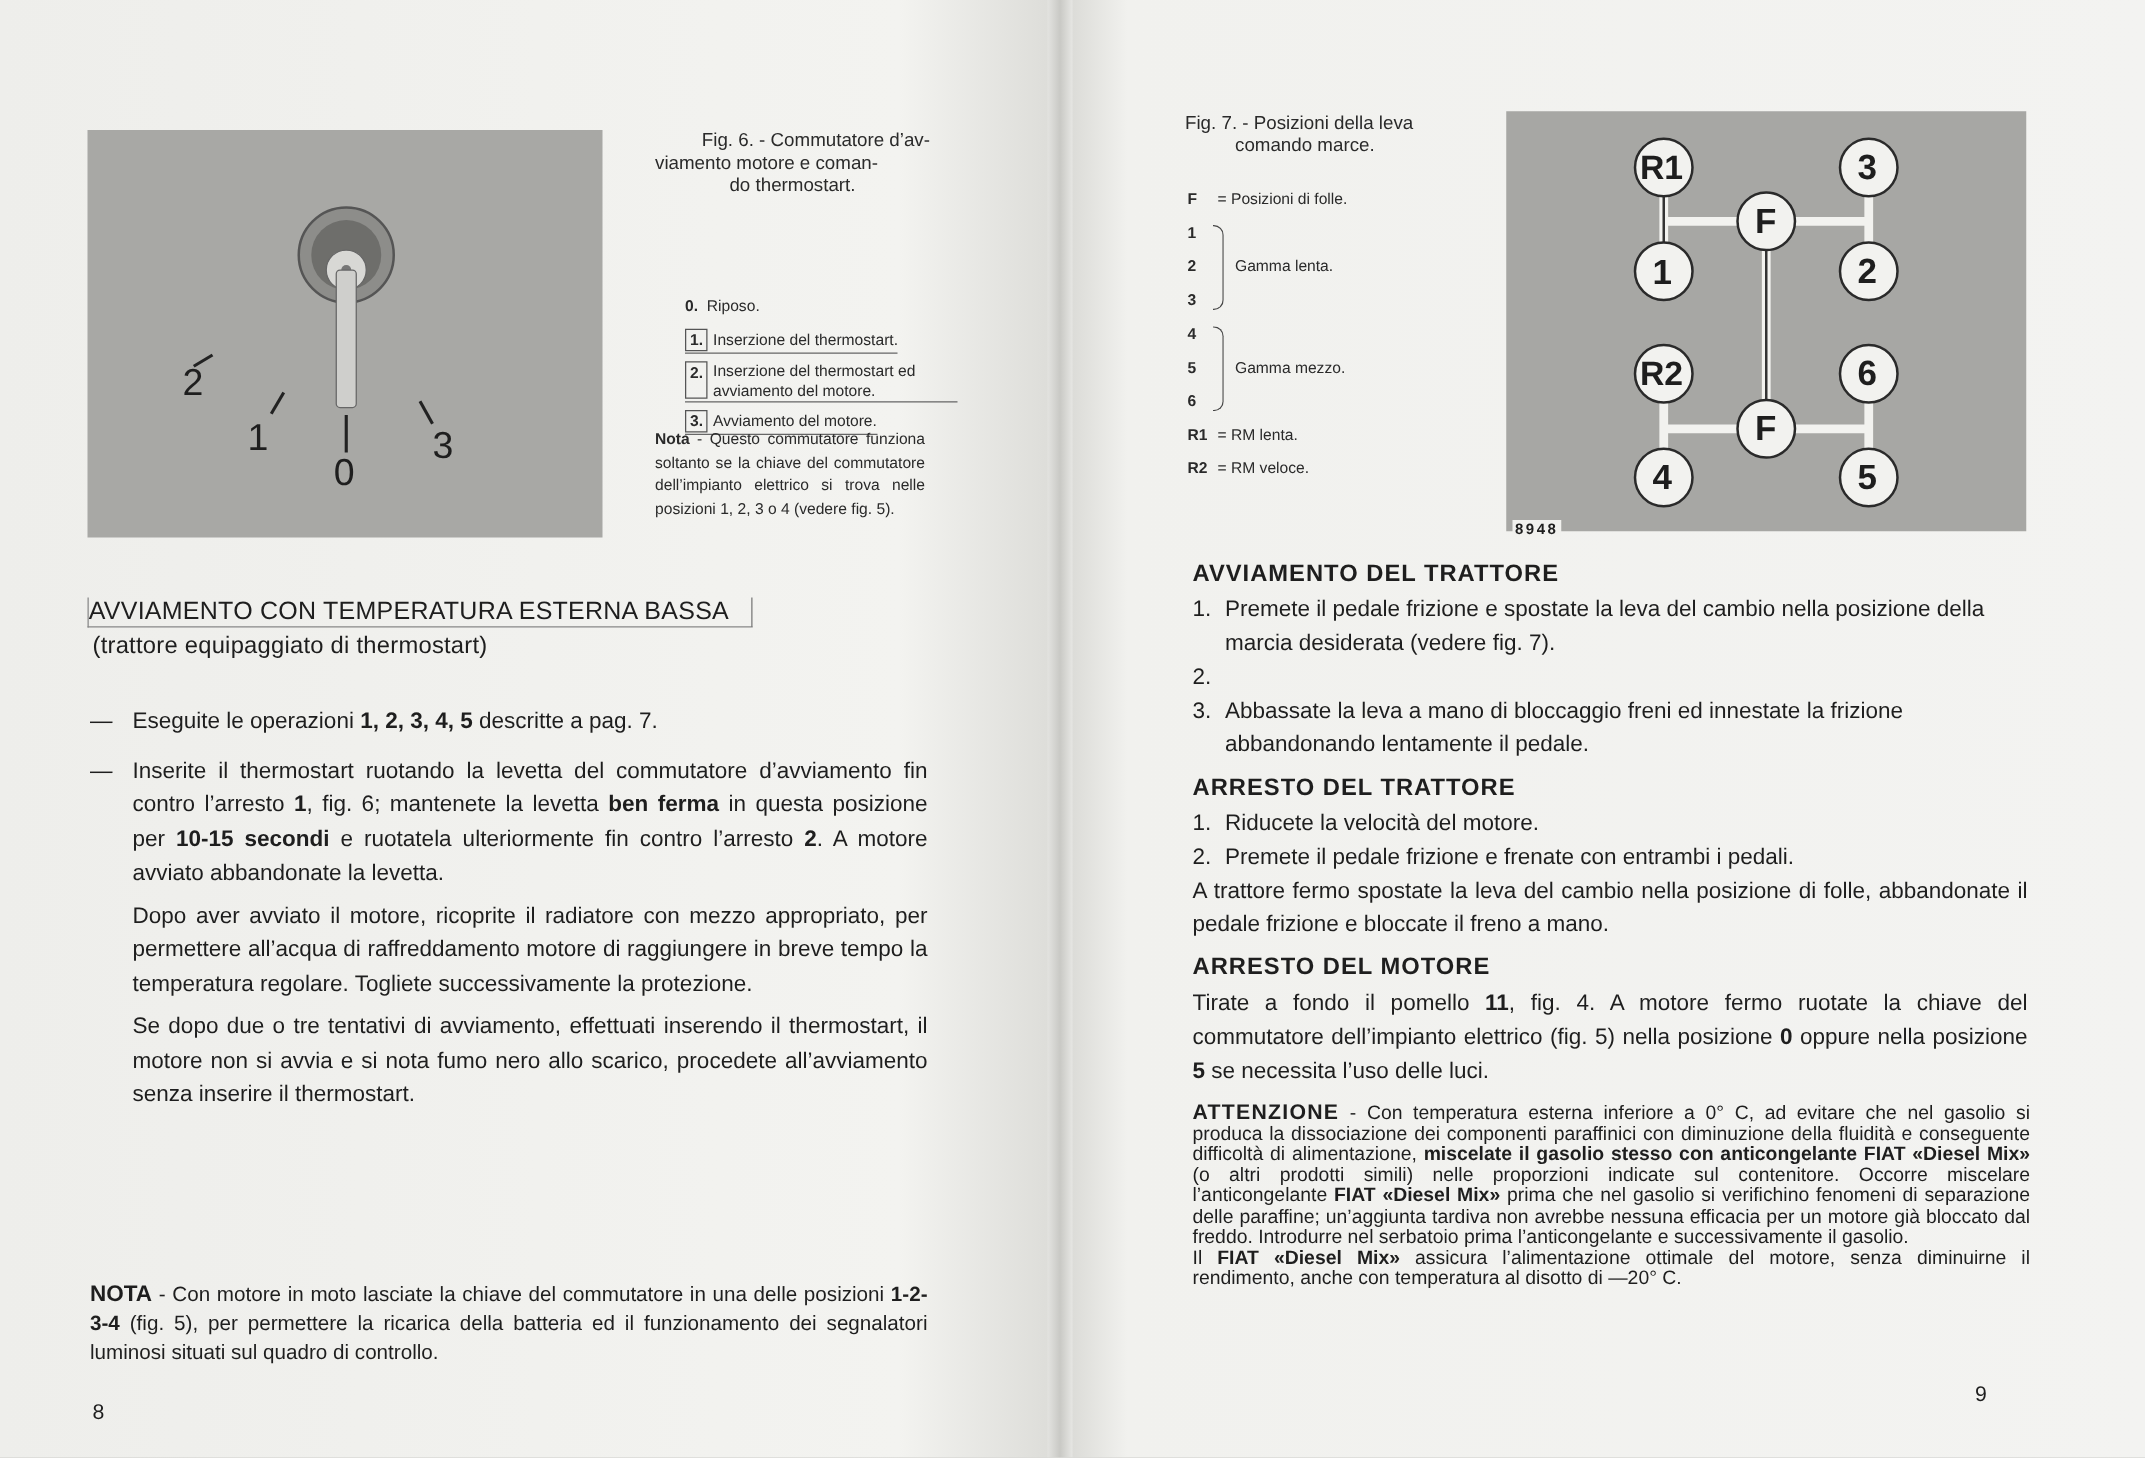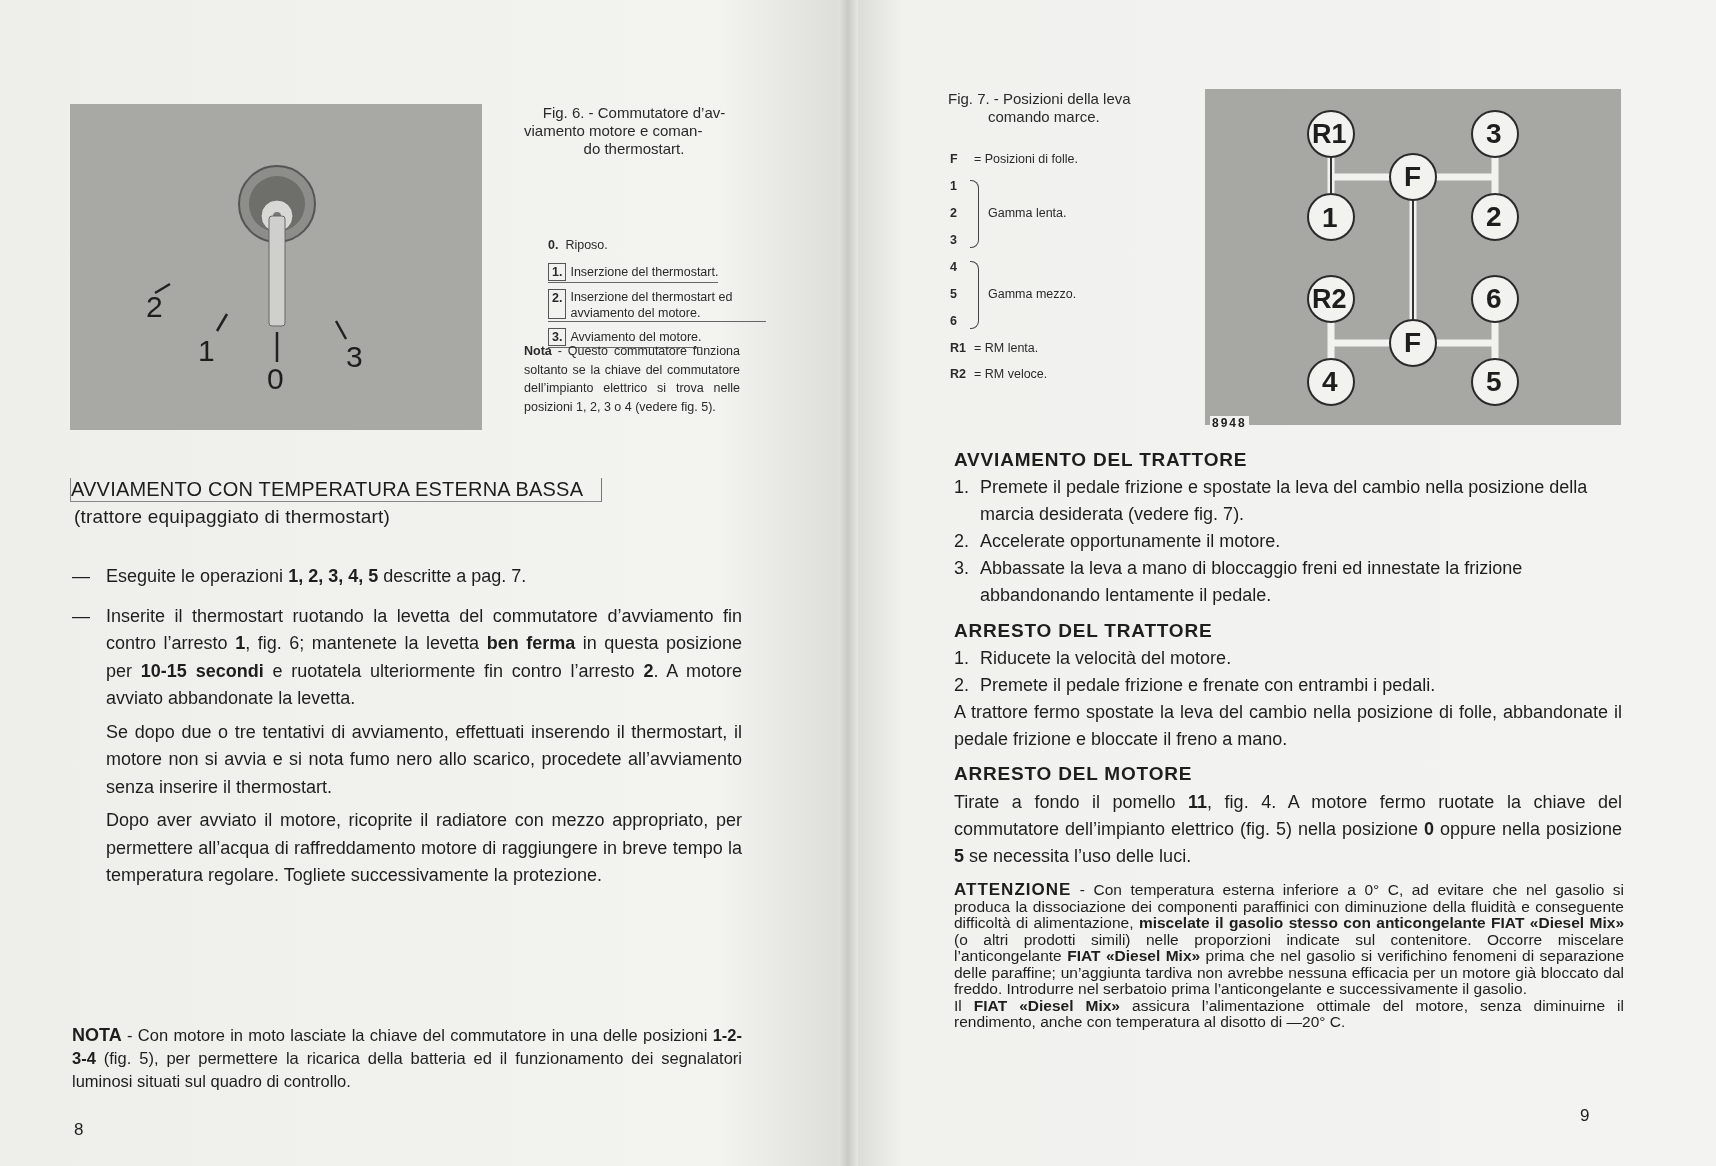--- a/index.html
+++ b/index.html
@@ -57,21 +57,21 @@
     <line x1="85" y1="189" x2="100" y2="180" stroke="#222" stroke-width="2.5"></line>
     <line x1="266" y1="217" x2="276" y2="235" stroke="#222" stroke-width="2.5"></line>
   </svg>
   <span style="position:absolute;left:76px;top:186px;font-size:30px;font-family:'Liberation Sans Narrow','Liberation Sans',sans-serif;">2</span>
   <span style="position:absolute;left:128px;top:230px;font-size:30px;">1</span>
   <span style="position:absolute;left:197px;top:258px;font-size:30px;">0</span>
   <span style="position:absolute;left:276px;top:236px;font-size:30px;">3</span>
 </div>
 
 <div class="figcap" style="left:524px;top:104px;width:220px;text-align:center;">
-  <div style="text-align:center">Fig. 6. - Commutatore d’av-</div>
+  <div style="text-align:right">Fig. 6. - Commutatore d’av-</div>
   <div style="text-align:left">viamento motore e coman-</div>
   <div>do thermostart.</div>
 </div>
 
 <div class="small" style="left:548px;top:189px;width:218px;margin-top:48px;">
   <div style="margin-bottom:10px"><b>0.</b>&nbsp; <span>Riposo.</span></div>
   <div style="margin-bottom:6px" class="underline"><span class="boxnum">1.</span><span>Inserzione del thermostart.</span></div>
   <div style="margin-bottom:6px;display:flex;border-bottom:1.5px solid #666;">
       <span class="boxnum" style="height:28px">2.</span>
       <span>Inserzione del thermostart ed avviamento del motore.</span>
@@ -88,22 +88,22 @@
 
 <div class="body" style="left:72px;top:557px;width:670px;">
   <p class="dash" style="margin-top:6px">
       <span class="d">—</span>
       <span><span>Eseguite le operazioni </span><b>1, 2, 3, 4, 5</b><span> descritte a pag. 7.</span></span>
     </p>
   <p class="dash" style="margin-top:12px">
       <span class="d">—</span>
       <span><span>Inserite il thermostart ruotando la levetta del commutatore d’avviamento fin contro l’arresto </span><b>1</b><span>, fig. 6; mantenete la levetta </span><b>ben ferma</b><span> in questa posizione per </span><b>10-15 secondi</b><span> e ruotatela ulteriormente fin contro l’arresto </span><b>2</b><span>. A motore avviato abbandonate la levetta.</span></span>
     </p>
+  <p class="ind" style="margin-top:6px">Dopo aver avviato il motore, ricoprite il radiatore con mezzo appropriato, per permettere all’acqua di raffreddamento motore di raggiungere in breve tempo la temperatura regolare. Togliete successivamente la protezione.</p>
   <p class="ind" style="margin-top:6px">Se dopo due o tre tentativi di avviamento, effettuati inserendo il thermostart, il motore non si avvia e si nota fumo nero allo scarico, procedete all’avviamento senza inserire il thermostart.</p>
-  <p class="ind" style="margin-top:6px">Dopo aver avviato il motore, ricoprite il radiatore con mezzo appropriato, per permettere all’acqua di raffreddamento motore di raggiungere in breve tempo la temperatura regolare. Togliete successivamente la protezione.</p>
 </div>
 
 <div class="body" style="left:72px;top:1024px;width:670px;font-size:16.5px;line-height:23px;">
   <b style="font-size:18px">NOTA</b><span> - Con motore in moto lasciate la chiave del commutatore in una delle posizioni </span><b>1-2-3-4</b><span> (fig. 5), per permettere la ricarica della batteria ed il funzionamento dei segnalatori luminosi situati sul quadro di controllo.</span>
 </div>
 
 <div class="pnum" style="left:74px;top:1120px;">8</div>
 
 <div class="figcap" style="left:948px;top:90px;">
   <div>Fig. 7. - Posizioni della leva</div>
@@ -164,21 +164,20 @@
 <div class="code">8948</div>
 
 <div class="rhead" style="top:449px">AVVIAMENTO DEL TRATTORE</div>
 <div class="rlist" style="top:474px">
   <div class="li">
       <span class="n">1.</span>
       <span>Premete il pedale frizione e spostate la leva del cambio nella posizione della marcia desiderata (vedere fig. 7).</span>
     </div>
   <div class="li">
       <span class="n">2.</span>
-      <span>Accelerate opportunamente il motore.</span>
     </div>
   <div class="li">
       <span class="n">3.</span>
       <span>Abbassate la leva a mano di bloccaggio freni ed innestate la frizione abbandonando lentamente il pedale.</span>
     </div>
 </div>
 
 <div class="rhead" style="top:620px">ARRESTO DEL TRATTORE</div>
 <div class="rlist" style="top:645px">
   <div class="li">

